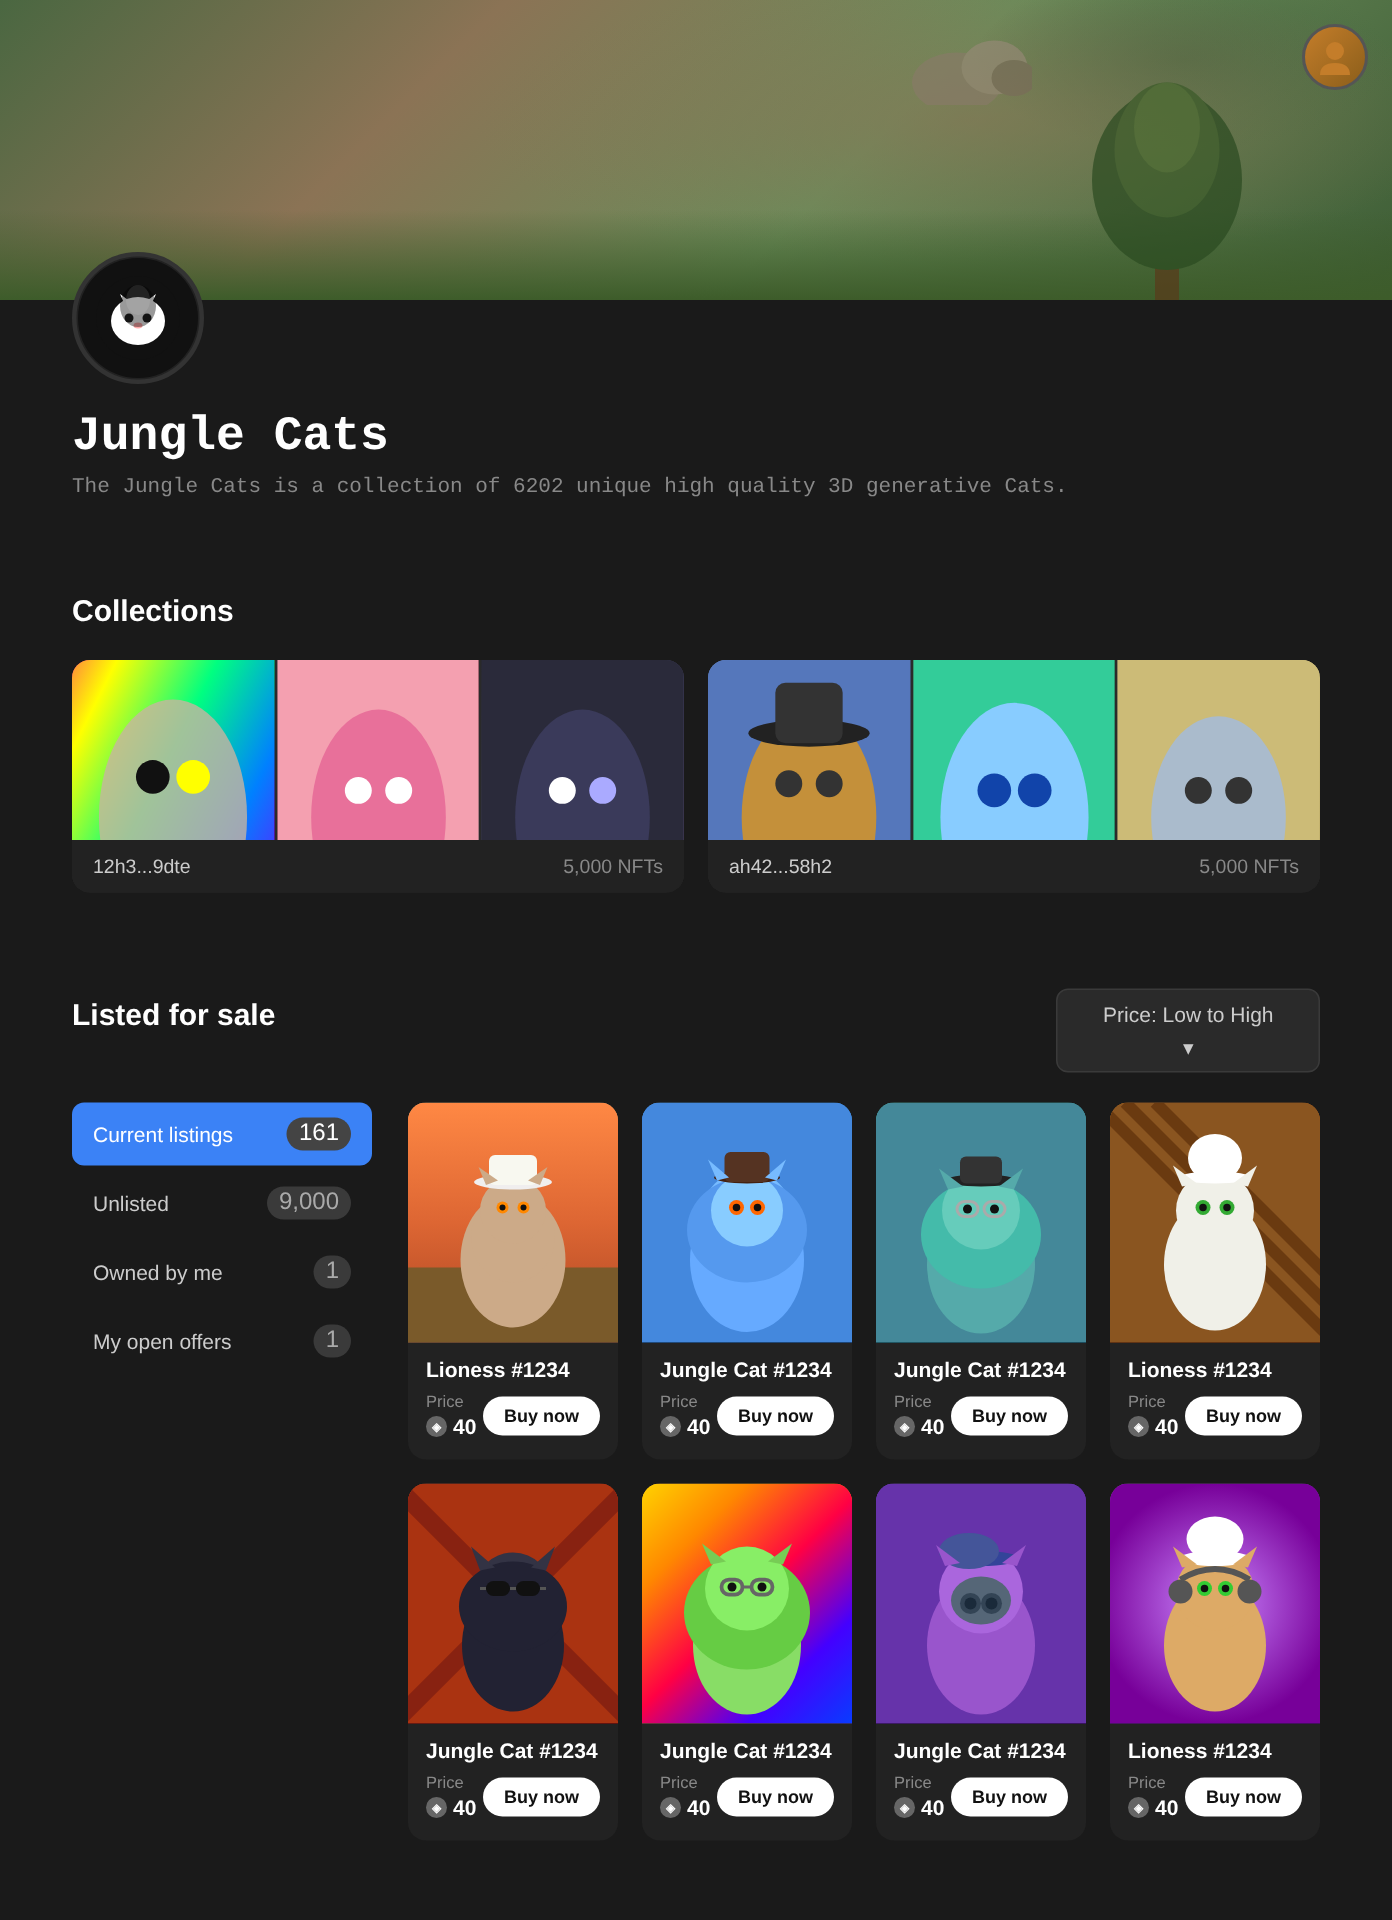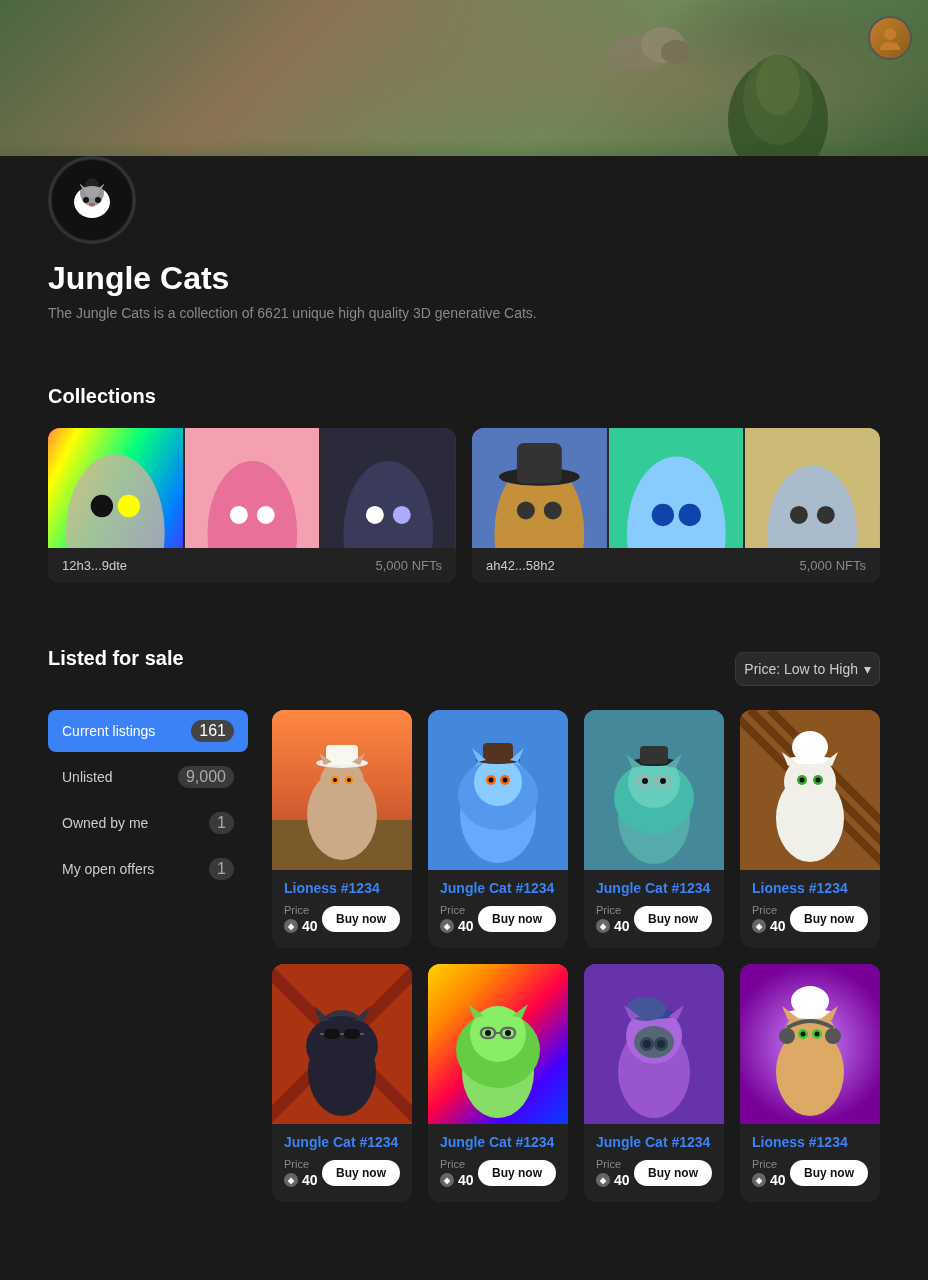--- a/index.html
+++ b/index.html
@@ -37,22 +37,23 @@
       border: 2px solid #555;
       overflow: hidden;
       display: flex;
       align-items: center;
       justify-content: center;
     }
 
     
     .profile-section {
       background: #1a1a1a;
-      padding: 0 48px 32px;
-      position: relative;
+      padding: 12px 48px 32px;
+      position: relative;
+      font-family: Liberation Mono, monospace;
     }
     .collection-logo {
       width: 88px;
       height: 88px;
       border-radius: 50%;
       background: #222;
       border: 3px solid #333;
       margin-top: -44px;
       position: relative;
       z-index: 1;
@@ -142,24 +143,25 @@
       align-items: center;
       margin-bottom: 20px;
     }
     .sort-dropdown {
       display: flex;
       align-items: center;
       gap: 6px;
       background: #2a2a2a;
       border: 1px solid #3a3a3a;
       border-radius: 8px;
-      padding: 8px 8px;
+      padding: 8px 30px;
       font-size: 14px;
       color: #ccc;
       cursor: pointer;
+      flex-direction: column;
     }
 
     .listed-layout {
       display: flex;
       gap: 24px;
     }
 
     
     .filter-sidebar {
       width: 200px;
@@ -203,21 +205,21 @@
       background: #222;
       border-radius: 12px;
       overflow: hidden;
     }
     .nft-info {
       padding: 10px 12px 14px;
     }
     .nft-name {
       font-size: 14px;
       font-weight: 600;
-      color: #3b82f6;
+      color: #ffffff;
       margin-bottom: 8px;
     }
     .nft-price-row {
       display: flex;
       justify-content: space-between;
       align-items: center;
     }
     .price-label {
       font-size: 11px;
       color: #888;
@@ -360,21 +362,21 @@
         <circle cx="24" cy="30" r="3" fill="#222"></circle>
         <circle cx="36" cy="30" r="3" fill="#222"></circle>
         <ellipse cx="30" cy="35" rx="3" ry="2" fill="#ffaaaa"></ellipse>
 
         <ellipse cx="30" cy="22" rx="12" ry="14" fill="rgba(0,0,0,0.4)"></ellipse>
         <ellipse cx="30" cy="18" rx="8" ry="10" fill="rgba(255,255,255,0.1)"></ellipse>
       </svg>
     </div>
   </div>
   <h1 class="collection-name">Jungle Cats</h1>
-  <p class="collection-desc">The Jungle Cats is a collection of 6621 unique high quality 3D generative Cats.</p>
+  <p class="collection-desc">The Jungle Cats is a collection of 6202 unique high quality 3D generative Cats.</p>
 </div>
 
 <div class="section">
   <h2 class="section-title">Collections</h2>
   <div class="collections-grid">
 
     <div class="collection-card">
       <div class="collection-card-images">
         <div class="collection-card-img img-rainbow">
           <svg width="100%" height="100%" viewBox="0 0 60 120" preserveAspectRatio="xMidYMid slice">

